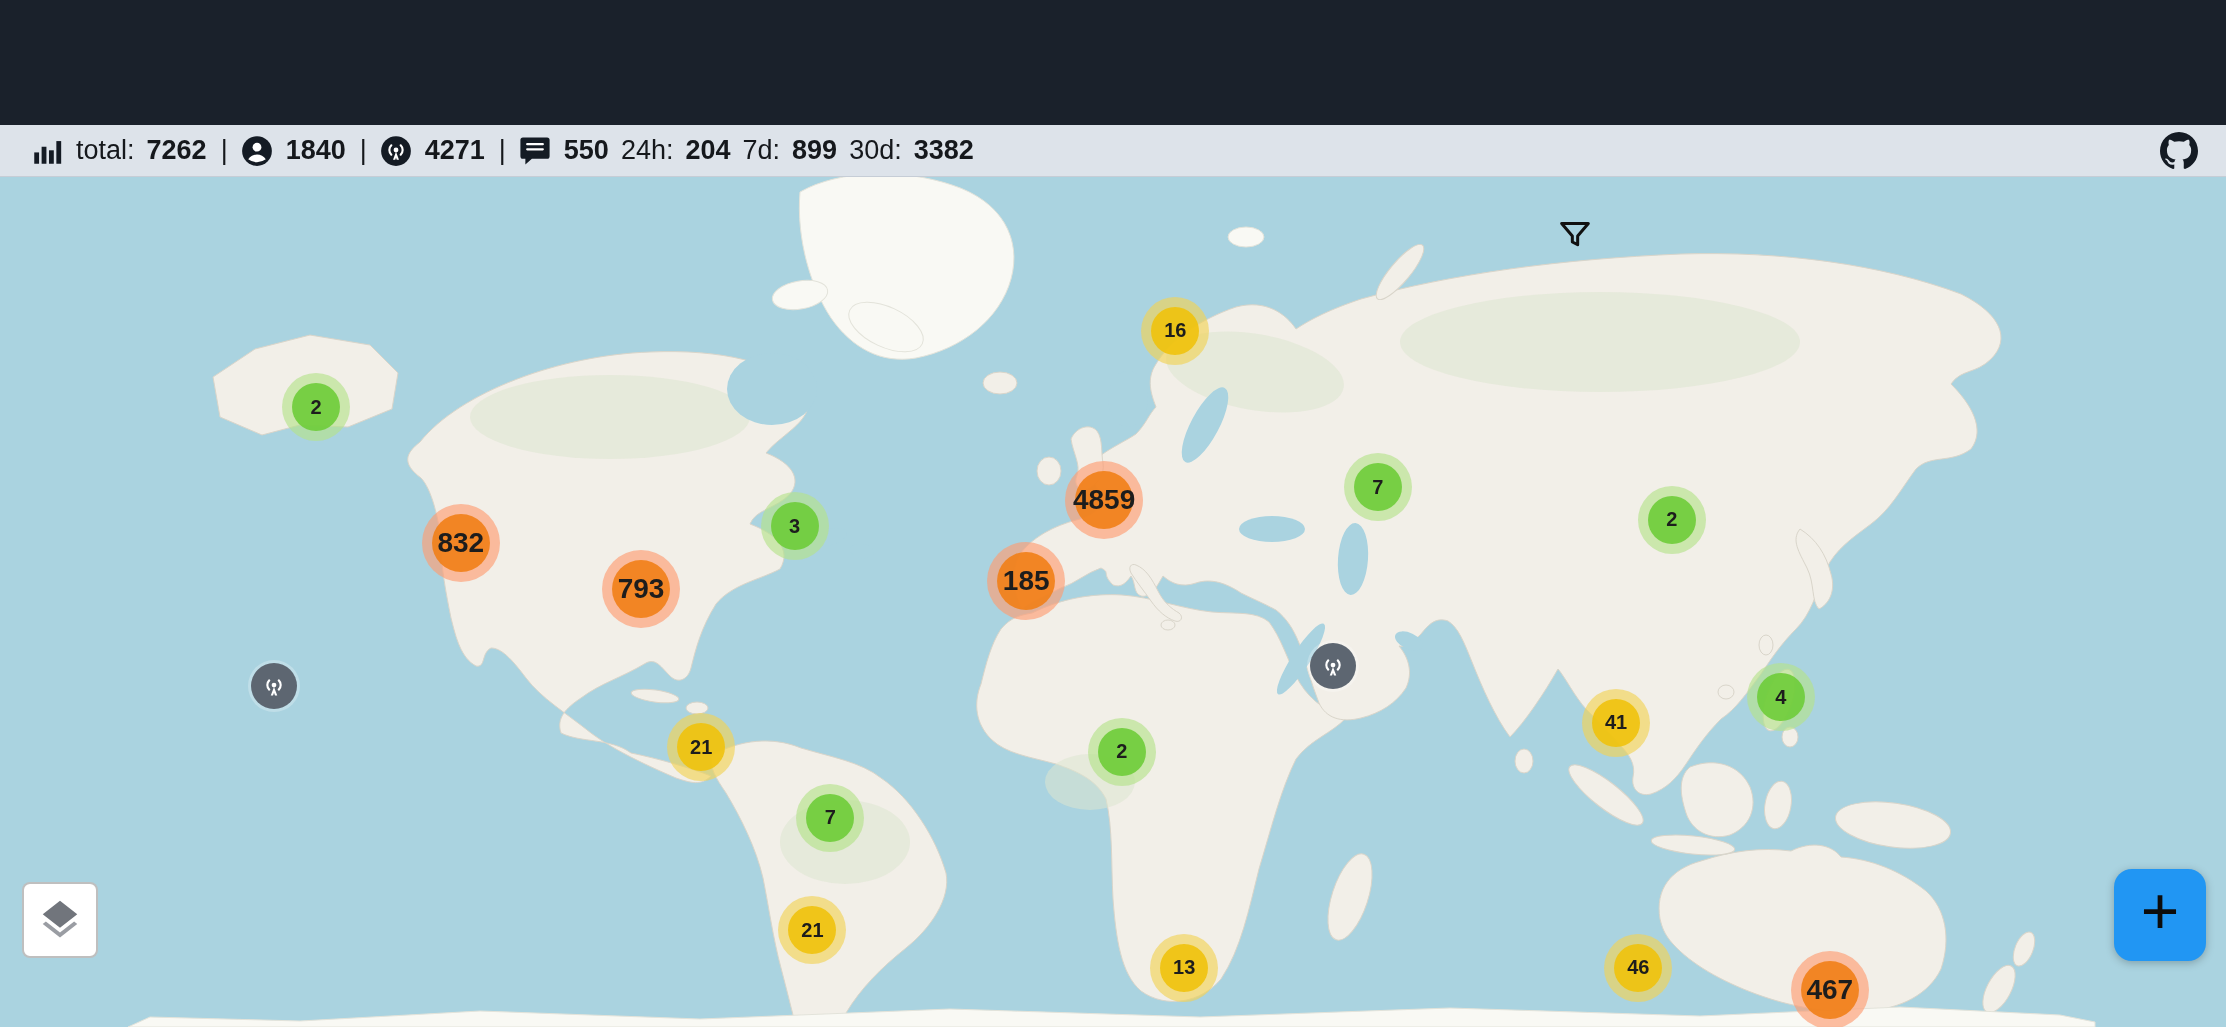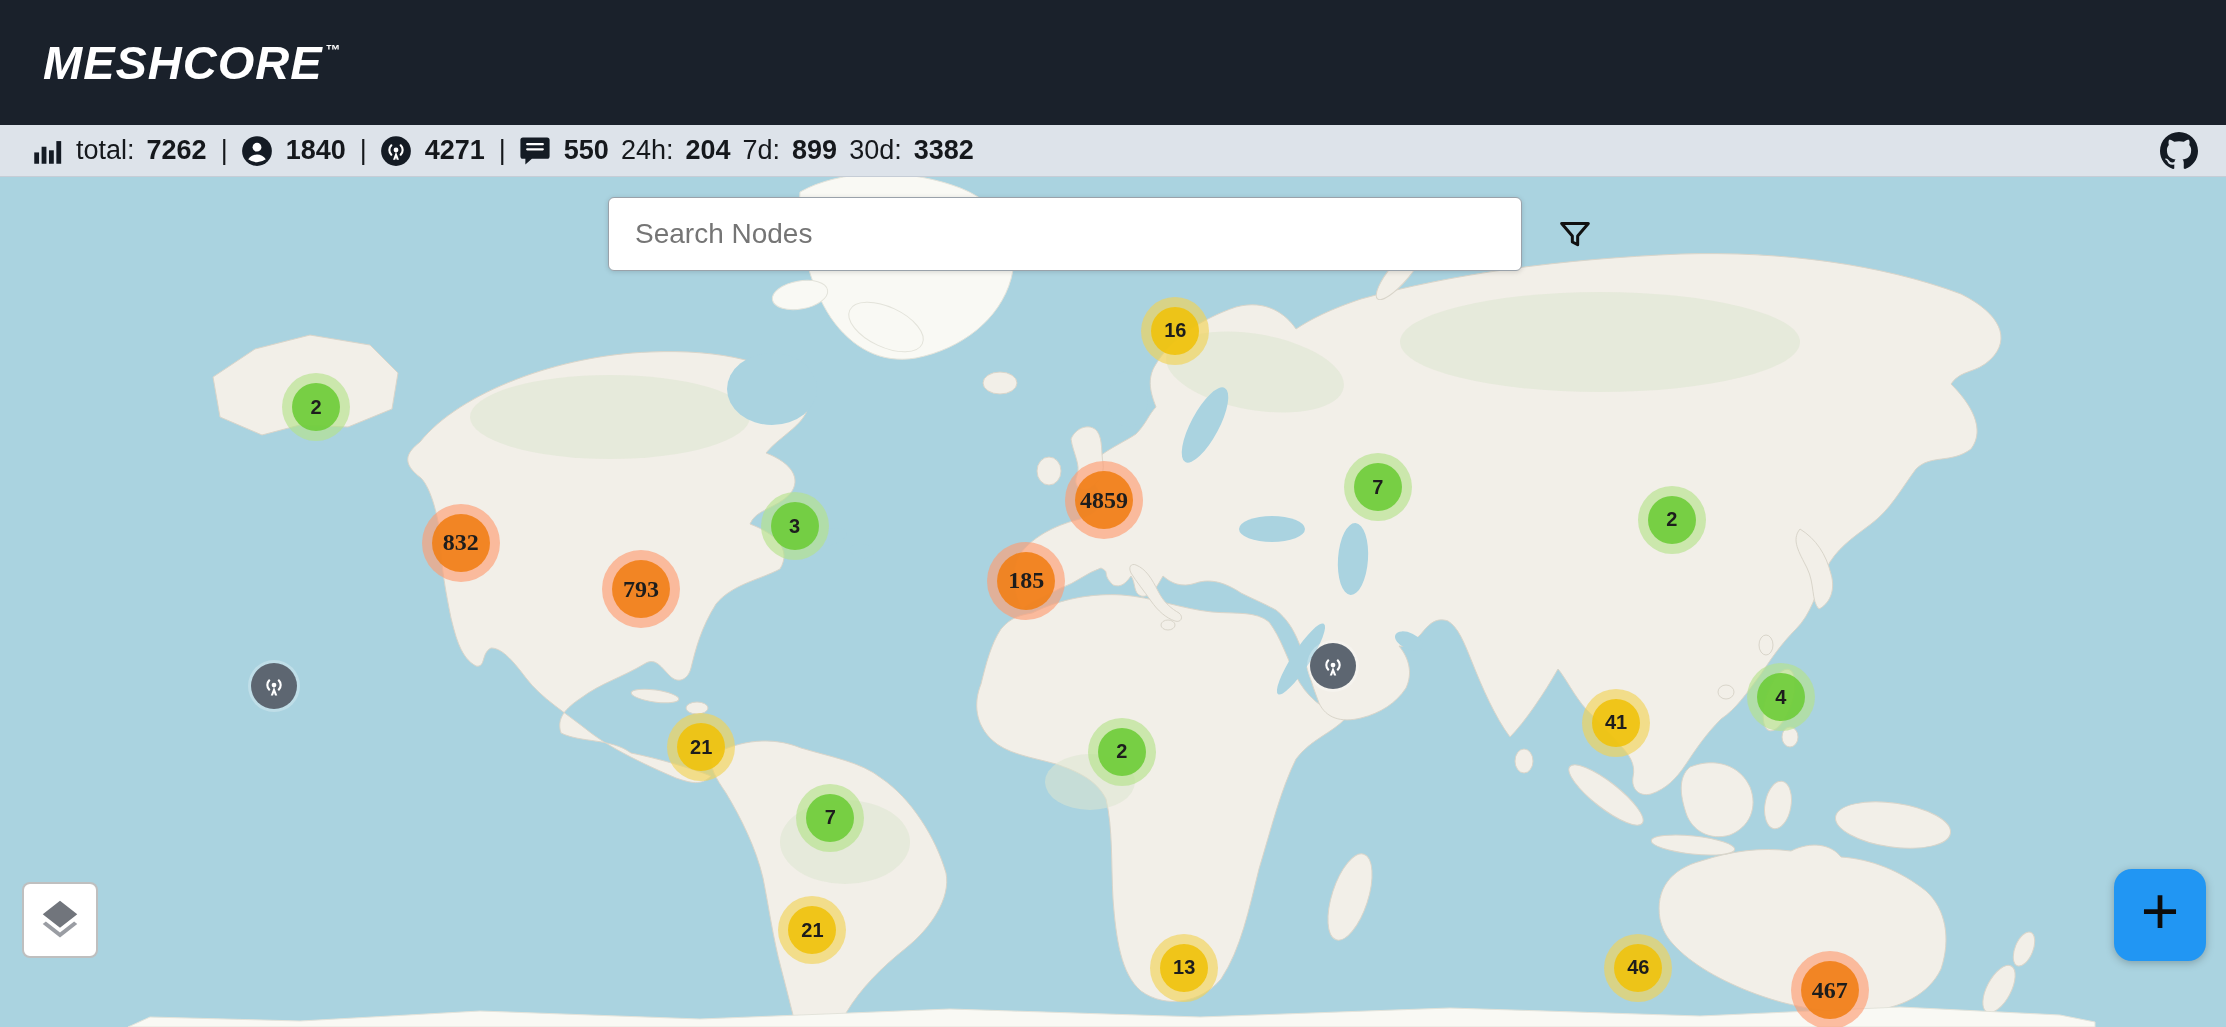--- a/index.html
+++ b/index.html
@@ -32,45 +32,41 @@
   .world .water{fill:var(--water,#aad3e0);stroke:none;}
 
   .markers{position:absolute;inset:0;}
   .cluster{position:absolute;border-radius:50%;transform:translate(-50%,-50%);display:flex;align-items:center;justify-content:center;cursor:pointer;}
   .cluster.small{width:68px;height:68px;background:var(--cluster-small-outer,rgba(181,226,140,.65));}
   .cluster.medium{width:68px;height:68px;background:var(--cluster-medium-outer,rgba(241,211,87,.65));}
   .cluster.large{width:78px;height:78px;background:var(--cluster-large-outer,rgba(253,156,115,.65));}
   .ci{border-radius:50%;width:48px;height:48px;display:flex;align-items:center;justify-content:center;font-weight:700;font-size:20px;color:#1d1d1d;}
   .cluster.small .ci{background:var(--cluster-small-inner,rgba(110,204,57,.9));}
   .cluster.medium .ci{background:var(--cluster-medium-inner,rgba(240,194,12,.9));}
-  .cluster.large .ci{background:var(--cluster-large-inner,rgba(241,128,23,.9));width:58px;height:58px;font-size:24px;font-family:Liberation Serif, serif;}
+  .cluster.large .ci{background:var(--cluster-large-inner,rgba(241,128,23,.9));width:58px;height:58px;font-size:28px;}
   .node-marker{position:absolute;width:46px;height:46px;border-radius:50%;transform:translate(-50%,-50%);background:var(--node-marker-gray,#5d6671);display:flex;align-items:center;justify-content:center;box-shadow:0 0 0 3px rgba(255,255,255,.25);cursor:pointer;}
   .node-marker svg{width:30px;height:30px;display:block;}
 
   .search-wrap{position:absolute;left:608px;top:20px;}
   .search{width:914px;height:74px;border:1px solid #9aa2aa;border-radius:6px;background:#fff;font-size:28px;padding:0 26px;color:#333;box-shadow:0 1px 5px rgba(0,0,0,.15);outline:none;box-sizing:border-box;font-family:inherit;}
   .search::placeholder{color:#757575;}
   .filter-btn{position:absolute;left:1552px;top:36px;width:46px;height:46px;background:transparent;border:none;cursor:pointer;padding:0;display:flex;align-items:center;justify-content:center;}
   .filter-btn svg{width:40px;height:40px;display:block;}
 
   .layers-btn{position:absolute;left:22px;top:705px;width:76px;height:76px;background:#fff;border:2px solid rgba(0,0,0,.25);border-radius:8px;cursor:pointer;display:flex;align-items:center;justify-content:center;padding:0;}
   .layers-btn svg{width:46px;height:46px;display:block;}
 
   .fab{position:absolute;left:2114px;top:692px;width:92px;height:92px;border:none;border-radius:18px;background:var(--fab-blue,#2196f3);color:#0c0c0c;font-size:66px;font-weight:400;display:flex;align-items:center;justify-content:center;cursor:pointer;box-shadow:0 2px 8px rgba(0,0,0,.25);line-height:1;padding:0 0 8px 0;font-family:inherit;}
 </style>
 </head>
 <body>
 
 <div class="page">
 
   <header class="topbar">
-    <div class="logo">
-      <span class="logo-text">MESHCORE</span>
-      <span class="logo-tm">™</span>
-    </div>
   </header>
 
   <div class="statsbar">
     <div class="stats-items">
         <div class="stat-item">
           <span class="stat-icon">
             <svg viewBox="0 0 24 24" width="34" height="34">
               <g fill="#141b24">
                 <rect x="3" y="13" width="3.4" height="8"></rect>
                 <rect x="8.2" y="9" width="3.4" height="12"></rect>
@@ -271,23 +267,20 @@
                 <path d="M8.2 14.9a5.2 5.2 0 0 1 0-7.4"></path>
                 <path d="M15.8 7.5a5.2 5.2 0 0 1 0 7.4"></path>
               </g>
               <circle cx="12" cy="11.2" r="1.9" fill="#fff"></circle>
               <path d="M12 12.8L9.4 19.6h1.8l.8-2.3.8 2.3h1.8z" fill="#fff"></path>
             </svg>
           </span>
         </div>
       </div>
 
-    <div class="search-wrap">
-      <input class="search" type="text" placeholder="Search Nodes" style="">
-    </div>
 
     <button class="filter-btn">
       <span>
         <svg viewBox="0 0 24 24" width="40" height="40" fill="none" stroke="#111" stroke-width="1.8" stroke-linejoin="round">
             <path d="M4 4.5h16L13.6 12v5.2l-3.2-1.6V12z"></path>
           </svg>
       </span>
     </button>
 
     <button class="layers-btn">

